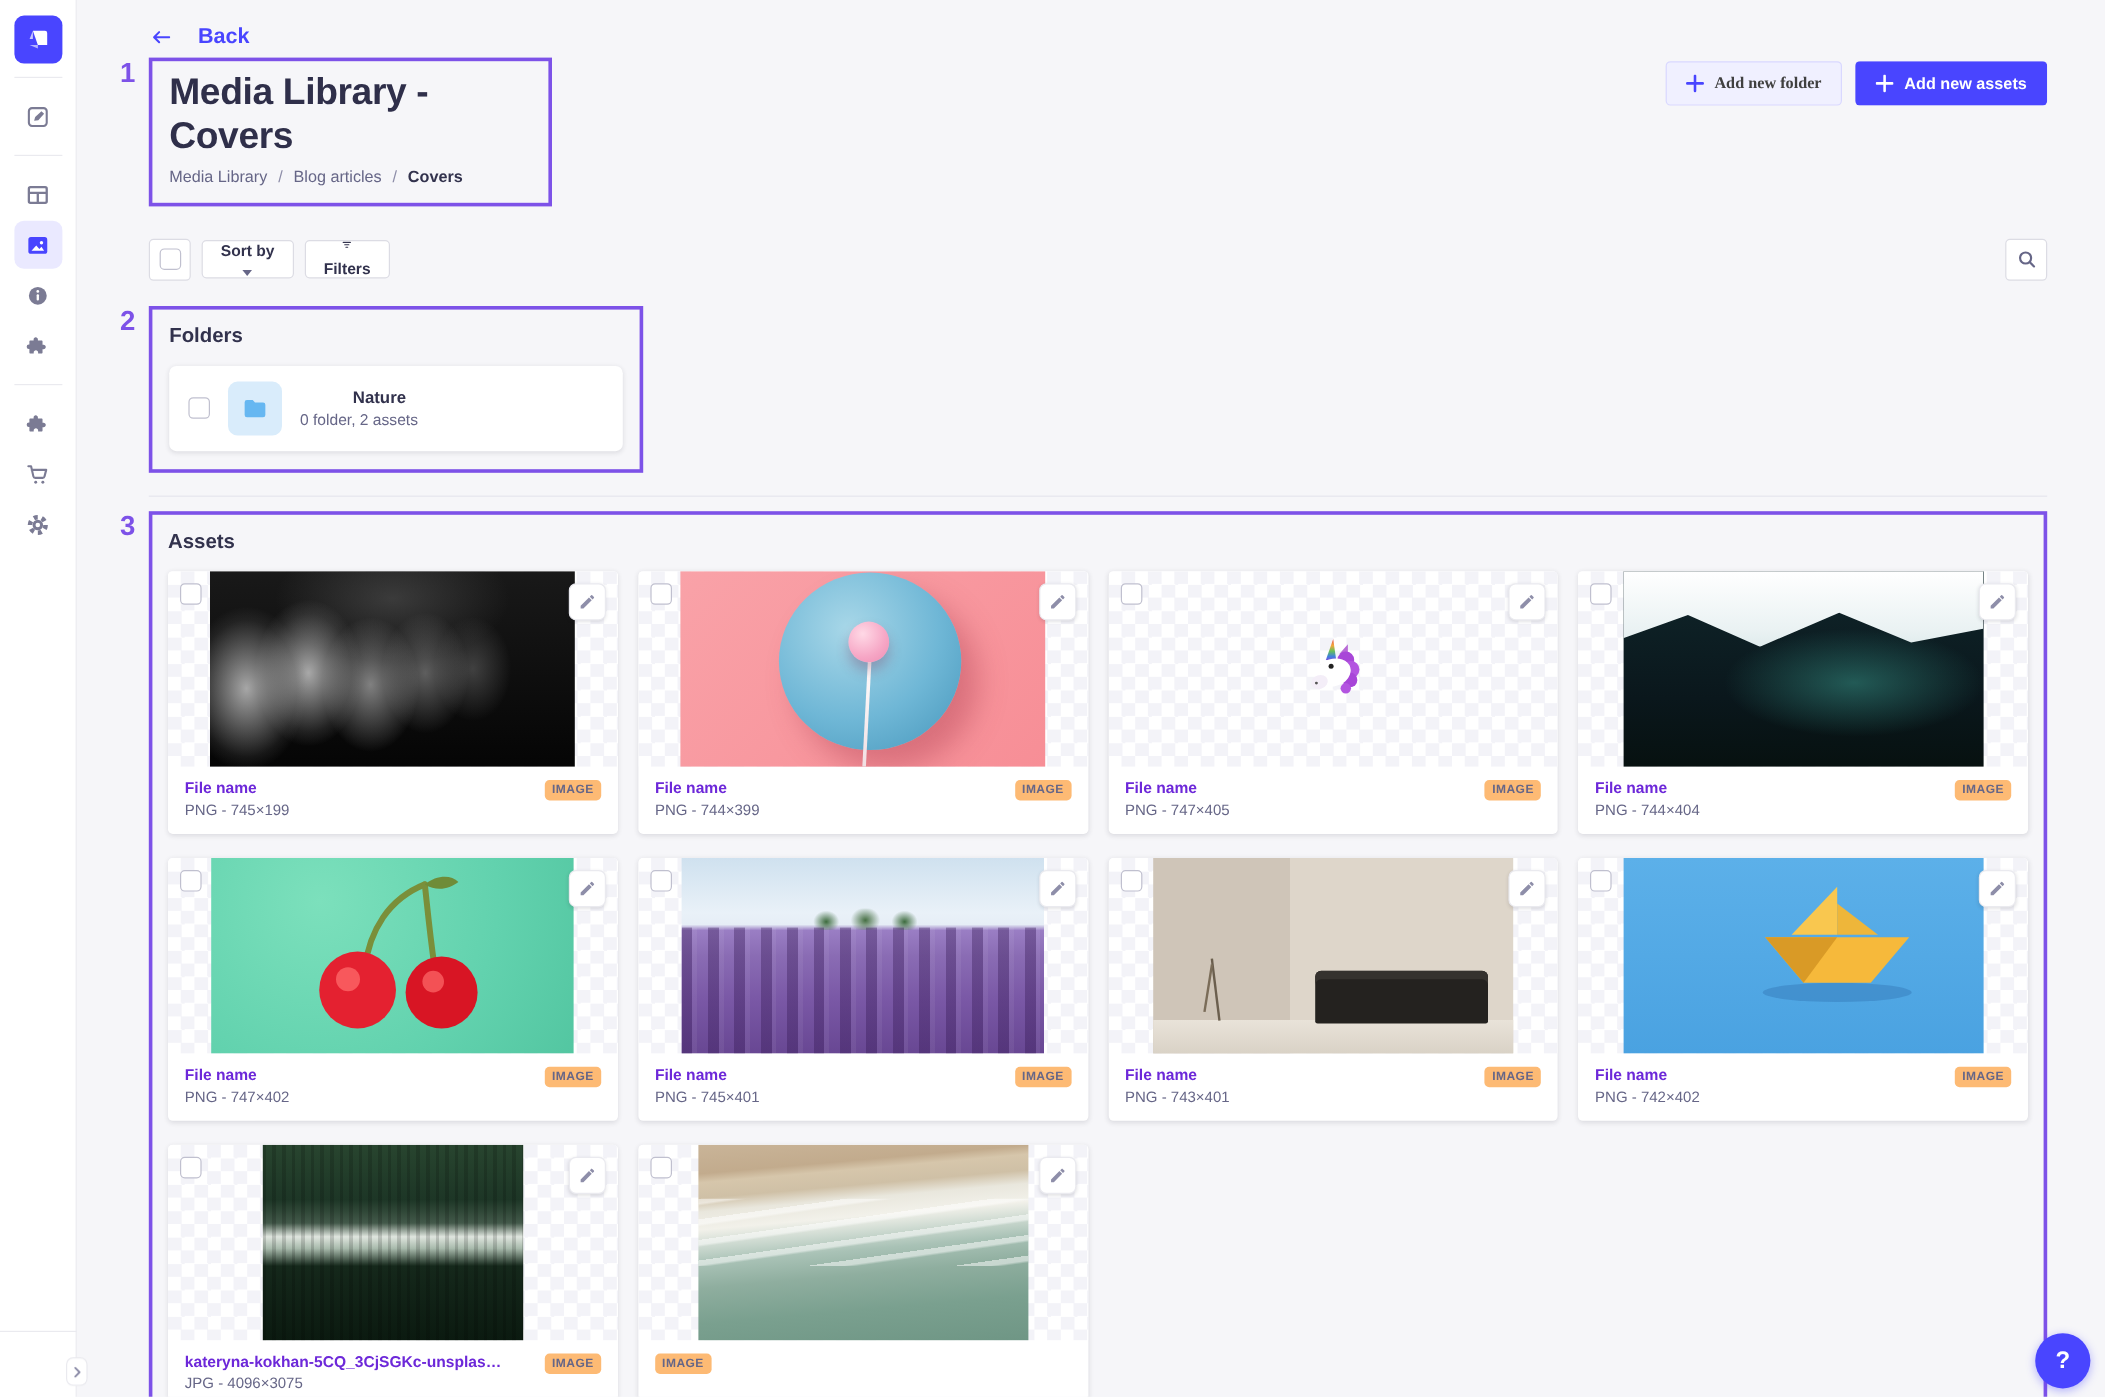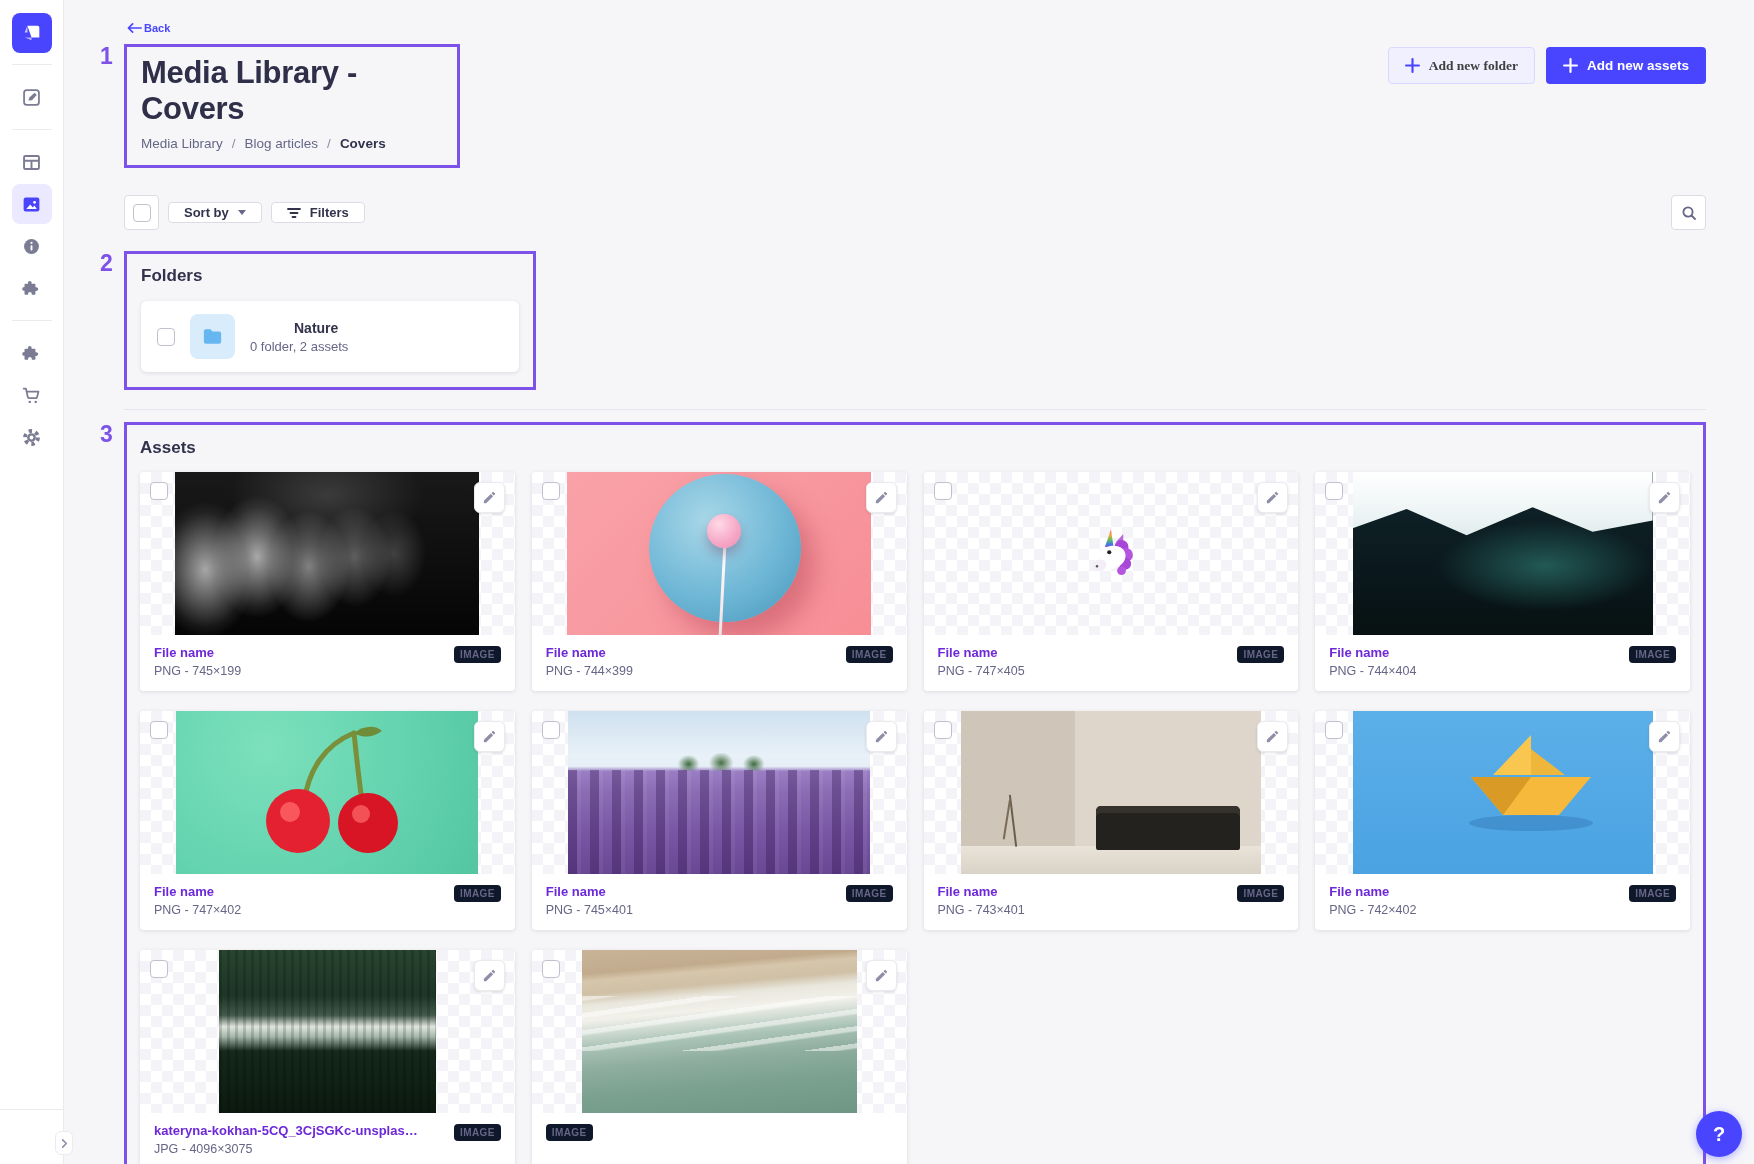--- a/index.html
+++ b/index.html
@@ -38,21 +38,21 @@
   }
   .collapse-btn {
     position: fixed; left: 55px; bottom: 9px; width: 18px; height: 24px;
     background: #fff; border: 1px solid #eaeaef; border-radius: 6px;
     display: flex; align-items: center; justify-content: center; cursor: pointer; z-index: 30;
   }
 
   
   .main { margin-left: 64px; padding: 20px 48px 0 60px; position: relative; }
 
-  .back-row { display: inline-flex; align-items: center; gap: 2px; color: #4945ff; font-size: 11px; font-weight: 600; cursor: pointer; margin-left: 3px; }
+  .back-row { display: inline-flex; align-items: center; gap: 23px; color: #4945ff; font-size: 18px; font-weight: 600; cursor: pointer; margin-left: 3px; }
 
   .header-flex { display: flex; justify-content: space-between; align-items: flex-start; }
 
   .annot { border: 3px solid #7d52e8; position: relative; }
   .annot-num {
     position: absolute; left: -27px; top: -4px; color: #7d52e8;
     font-size: 23px; font-weight: bold;
   }
   .annot-1 { margin-top: 6px; width: 336px; padding: 8px 14px 14px; }
   .page-title { font-size: 31px; font-weight: 800; letter-spacing: -0.3px; color: #2f2f4a; }
@@ -67,23 +67,23 @@
   .btn-light { background: #f0f0ff; border-color: #d9d8ff; color: #404040; font-family: Liberation Serif, serif; }
   .btn-primary { background: #4945ff; color: #fff; }
 
   
   .toolbar { display: flex; align-items: center; gap: 9px; margin-top: 27px; }
   .tool-check {
     width: 35px; height: 35px; background: #fff; border: 1px solid #dcdce4; border-radius: 4px;
     display: flex; align-items: center; justify-content: center; cursor: pointer;
   }
   .checkbox { width: 18px; height: 18px; background: #fff; border: 1px solid #c0c0cf; border-radius: 4px; cursor: pointer; }
-  .btn-white { height: 21px; background: #fff; border: 1px solid #dcdce4; border-radius: 4px;
+  .btn-white { height: 32px; background: #fff; border: 1px solid #dcdce4; border-radius: 4px;
                padding: 0 15px; font-size: 13px; font-weight: bold; color: #32324d;
-               display: inline-flex; align-items: center; gap: 9px; cursor: pointer; }
+               display: inline-flex; align-items: center; gap: 9px; cursor: pointer; flex-direction: column; }
   .caret { width: 0; height: 0; border-left: 4px solid transparent; border-right: 4px solid transparent; border-top: 5px solid #666687; }
   .search-btn { margin-left: auto; width: 35px; height: 35px; background: #fff; border: 1px solid #dcdce4; border-radius: 4px;
                 display: flex; align-items: center; justify-content: center; cursor: pointer; }
 
   
   .annot-2 { margin-top: 21px; width: 412px; padding: 12px 14px 15px; }
   .section-heading { font-size: 17px; font-weight: 700; color: #32324d; }
   .folder-card {
     margin-top: 15px; background: #fff; border-radius: 6px; box-shadow: 0 1px 4px rgba(33,33,52,.12);
     padding: 13px 16px; display: flex; align-items: center; gap: 15px; cursor: pointer;
@@ -107,21 +107,21 @@
   .thumb { height: 100%; position: relative; flex: none; }
   .card-check { position: absolute; left: 10px; top: 10px; z-index: 3; }
   .edit-btn {
     position: absolute; right: 10px; top: 10px; z-index: 3; width: 31px; height: 31px;
     background: #fff; border: 1px solid #eaeaef; border-radius: 6px; box-shadow: 0 1px 3px rgba(33,33,52,.12);
     display: flex; align-items: center; justify-content: center; cursor: pointer;
   }
   .card-footer { display: flex; justify-content: space-between; align-items: flex-start; padding: 10px 14px 13px; }
   .f-name { font-size: 13px; font-weight: bold; color: #6d28d9; max-width: 270px; white-space: nowrap; overflow: hidden; text-overflow: ellipsis; }
   .f-meta { font-size: 12.5px; color: #666687; margin-top: 4px; }
-  .badge { background: #0f172a; color: #666687; font-size: 10px; font-weight: bold; letter-spacing: .4px;
+  .badge { background: #fdba74; color: #666687; font-size: 10px; font-weight: bold; letter-spacing: .4px;
            padding: 3px 6px; border-radius: 4px; margin-top: 1px; }
 
   
   .t-band { width: 304px; background:
       radial-gradient(70px 95px at 10% 60%, rgba(205,205,205,.8), rgba(120,120,120,.15) 60%, transparent 72%),
       radial-gradient(62px 85px at 27% 52%, rgba(220,220,220,.75), rgba(130,130,130,.2) 58%, transparent 72%),
       radial-gradient(58px 80px at 44% 58%, rgba(190,190,190,.65), transparent 70%),
       radial-gradient(52px 72px at 59% 52%, rgba(160,160,160,.55), transparent 70%),
       radial-gradient(46px 62px at 72% 50%, rgba(125,125,125,.45), transparent 70%),
       radial-gradient(130px 70px at 50% 14%, rgba(95,95,95,.5), transparent 75%),

